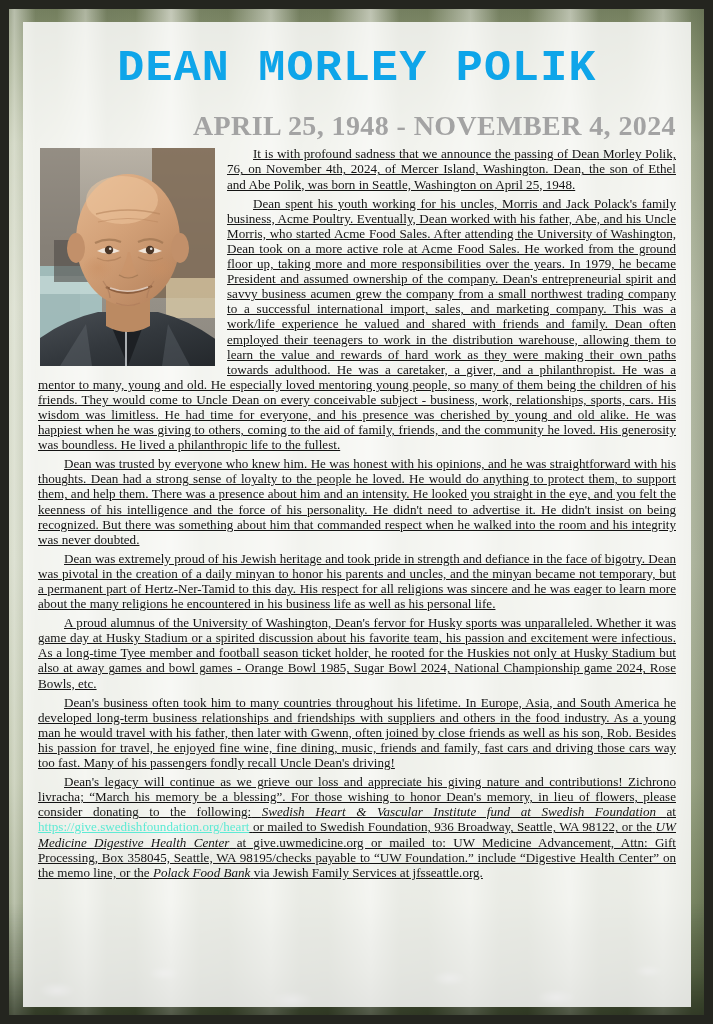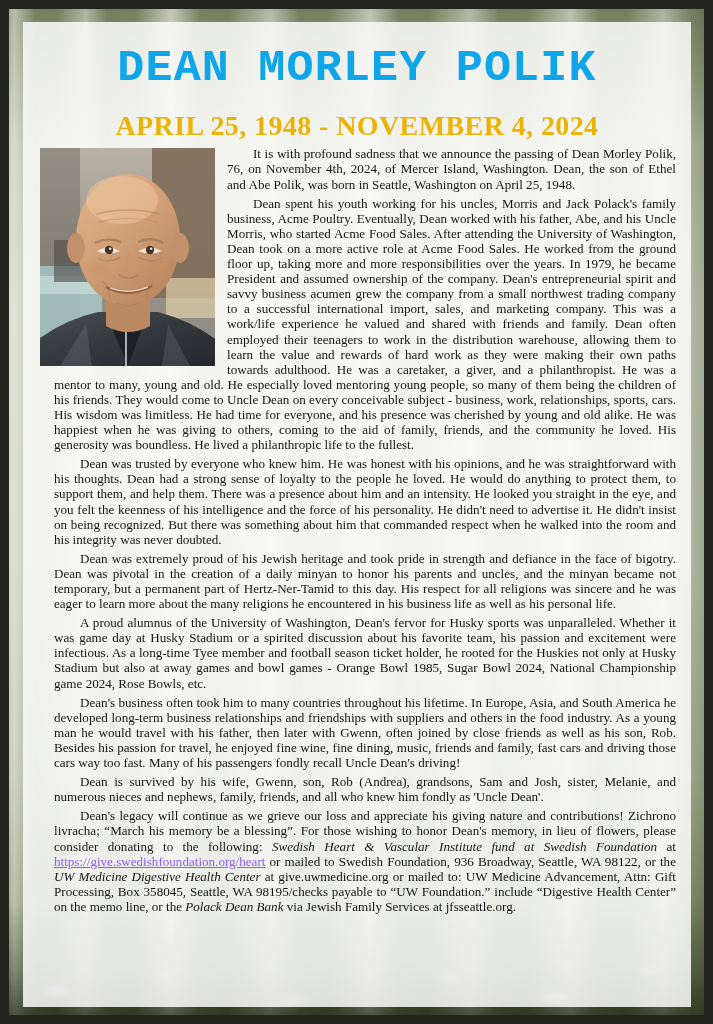--- a/index.html
+++ b/index.html
@@ -124,58 +124,60 @@
     font-variant: small-caps;
     text-transform: uppercase;
     white-space: nowrap;
   }
   #dates {
     font-family: "Liberation Serif", "DejaVu Serif", serif;
     font-size: 28px;
     line-height: 1.05;
     font-weight: bold;
     letter-spacing: 0.4px;
-    color: #eab308;
+    color: #a3a3a3;
     margin: 0 0 4px 0;
     text-transform: uppercase;
     white-space: nowrap;
+    text-align: right;
   }
 
   
   #body-copy {
     font-size: 13.1px;
     line-height: 15.1px;
     color: #141414;
     text-align: justify;
     text-justify: inter-word;
     hyphens: none;
   }
   #body-copy p {
-    margin: 0 0 4px 16px;
+    margin: 0 0 4px 0;
     text-indent: 26px;
+    text-decoration: underline;
   }
 
   
   #portrait {
     float: left;
     width: 175px;
     height: 218px;
     margin: 2px 12px 6px 2px;
     shape-outside: margin-box;
     position: relative;
     overflow: hidden;
     background: #7d6a52;
     border: 0;
   }
   #portrait svg { display: block; width: 100%; height: 100%; }
 
   .ital { font-style: italic; }
   .lnk {
     text-decoration: underline;
-    color: #8b5cf6;
+    color: #5eead4;
   }
 </style>
 </head>
 <body>
 
 <div id="page">
 
   <div id="forest"></div>
   <div id="foliage"></div>
 
@@ -266,30 +268,29 @@
           <path d="M 76 155 Q 88 160 100 155" stroke="#a9795a" stroke-width="1.1" fill="none" opacity="0.55"></path>
         </svg>
       </div>
 
       <p>It is with profound sadness that we announce the passing of Dean Morley Polik, 76, on November 4th, 2024, of Mercer Island, Washington. Dean, the son of Ethel and Abe Polik, was born in Seattle, Washington on April 25, 1948.</p>
       <p>Dean spent his youth working for his uncles, Morris and Jack Polack's family business, Acme Poultry. Eventually, Dean worked with his father, Abe, and his Uncle Morris, who started Acme Food Sales.  After attending the University of Washington, Dean took on a more active role at Acme Food Sales. He worked from the ground floor up, taking more and more responsibilities over the years. In 1979, he became President and assumed ownership of the company. Dean's entrepreneurial spirit and savvy business acumen grew the company from a small northwest trading company to a successful international import, sales, and marketing company. This was a work/life experience he valued and shared with friends and family. Dean often employed their teenagers to work in the distribution warehouse, allowing them to learn the value and rewards of hard work as they were making their own paths towards adulthood. He was a caretaker, a giver, and a philanthropist. He was a mentor to many, young and old. He especially loved mentoring young people, so many of them being the children of his friends. They would come to Uncle Dean on every conceivable subject - business, work, relationships, sports, cars. His wisdom was limitless. He had time for everyone, and his presence was cherished by young and old alike. He was happiest when he was giving to others, coming to the aid of family, friends, and the community he loved. His generosity was boundless. He lived a philanthropic life to the fullest.</p>
       <p>Dean was trusted by everyone who knew him. He was honest with his opinions, and he was straightforward with his thoughts. Dean had a strong sense of loyalty to the people he loved. He would do anything to protect them, to support them, and help them. There was a presence about him and an intensity. He looked you straight in the eye, and you felt the keenness of his intelligence and the force of his personality. He didn't need to advertise it. He didn't insist on being recognized. But there was something about him that commanded respect when he walked into the room and his integrity was never doubted.</p>
       <p>Dean was extremely proud of his Jewish heritage and took pride in strength and defiance in the face of bigotry. Dean was pivotal in the creation of a daily minyan to honor his parents and uncles, and the minyan became not temporary, but a permanent part of Hertz-Ner-Tamid to this day.  His respect for all religions was sincere and he was eager to learn more about the many religions he encountered in his business life as well as his personal life.</p>
       <p>A proud alumnus of the University of Washington, Dean's fervor for Husky sports was unparalleled. Whether it was game day at Husky Stadium or a spirited discussion about his favorite team, his passion and excitement were infectious. As a long-time Tyee member and football season ticket holder, he rooted for the Huskies not only at Husky Stadium but also at away games and bowl games - Orange Bowl 1985, Sugar Bowl 2024, National Championship game 2024, Rose Bowls, etc.</p>
       <p>Dean's business often took him to many countries throughout his lifetime. In Europe, Asia, and South America he developed long-term business relationships and friendships with suppliers and others in the food industry.  As a young man he would travel with his father, then later with Gwenn, often joined by close friends as well as his son, Rob. Besides his passion for travel, he enjoyed fine wine, fine dining, music, friends and family, fast cars and driving those cars way too fast. Many of his passengers fondly recall Uncle Dean's driving!</p>
-      <p>Dean is survived by his wife, Gwenn, son, Rob (Andrea), grandsons, Sam and Josh, sister, Melanie, and numerous nieces and nephews, family, friends, and all who knew him fondly as 'Uncle Dean'.</p>
 
       <p><span>Dean's legacy will continue as we grieve our loss and appreciate his giving nature and contributions! Zichrono livracha; “March his memory be a blessing”.  For those wishing to honor Dean's memory, in lieu of flowers, please consider donating to the following:</span>
         <span class="ital">Swedish Heart &amp; Vascular Institute fund at Swedish Foundation</span>
         <span>at</span>
         <a class="lnk" href="#">https://give.swedishfoundation.org/heart</a>
         <span>or mailed to Swedish Foundation, 936 Broadway, Seattle, WA 98122, or the</span>
         <span class="ital">UW Medicine Digestive Health Center</span>
         <span>at give.uwmedicine.org or mailed to: UW Medicine Advancement, Attn: Gift Processing, Box 358045, Seattle, WA 98195/checks payable to “UW Foundation.” include “Digestive Health Center” on the memo line, or the</span>
-        <span class="ital">Polack Dean Bank</span>
+        <span class="ital">Polack Food Bank</span>
         <span>via Jewish Family Services at jfsseattle.org.</span>
       </p>
 
     </div>
   </div>
 
   <div id="frame"></div>
 </div>
 
 </body></html>

